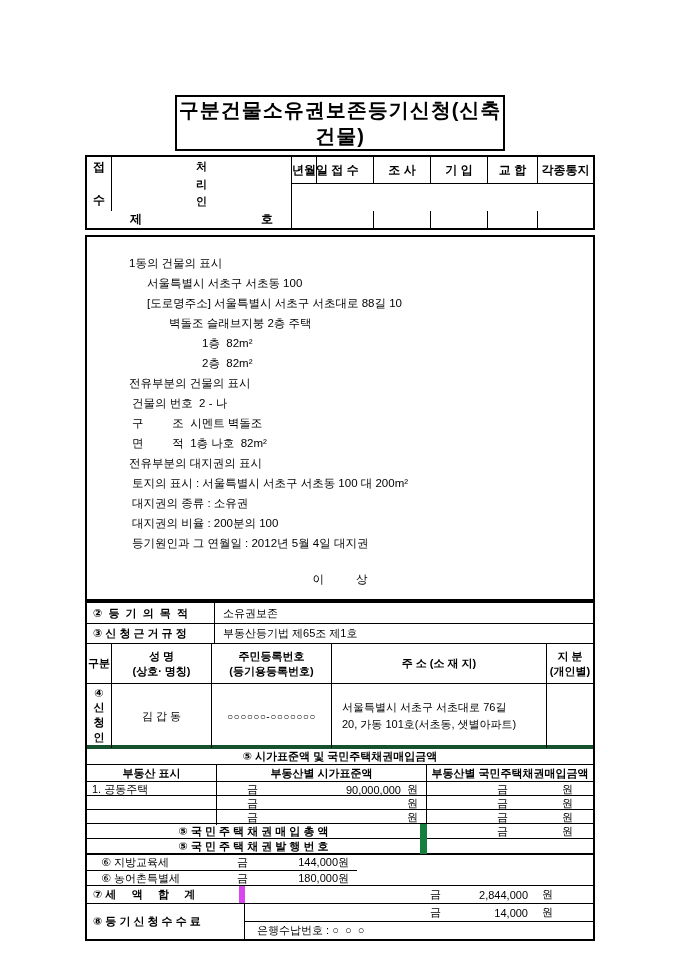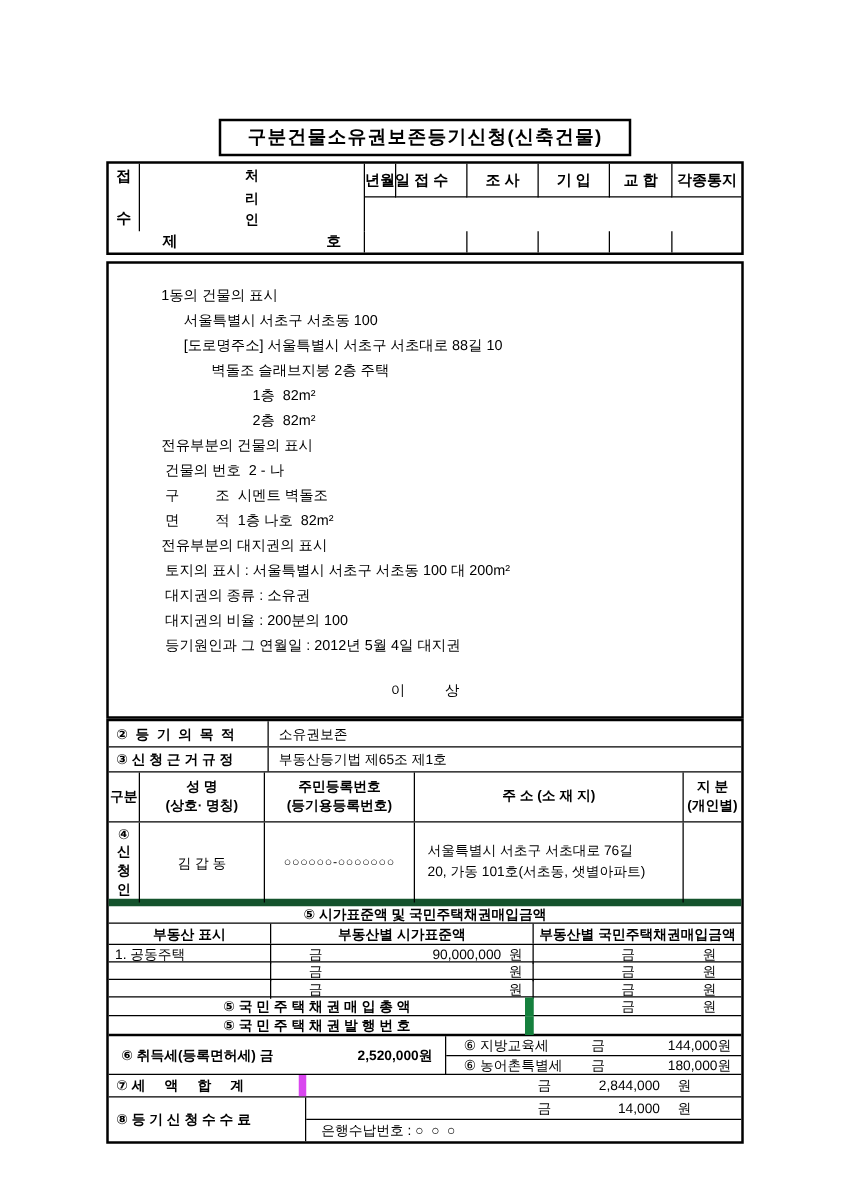--- a/index.html
+++ b/index.html
@@ -2,21 +2,21 @@
 <html><head>
 <meta charset="utf-8">
 <style>
   * { margin:0; padding:0; box-sizing:border-box; }
   html,body { width:680px; height:962px; background:#ffffff; font-family:"Liberation Sans","DejaVu Sans",sans-serif; color:#000; }
   .page { position:relative; width:680px; height:962px; background:#fff; overflow:hidden; }
   .doc { position:absolute; left:85px; top:95px; width:510px; }
 
   
   .title-box { width:330px; margin:0 auto 4px auto; border:2px solid #000; text-align:center;
-               font-weight:bold; font-size:15px; line-height:26px; letter-spacing:1px; }
+               font-weight:bold; font-size:20px; line-height:26px; letter-spacing:1px; }
 
   
   .recv { border:2px solid #000; display:grid; grid-template-columns:25px 180px 25px 57px 57px 57px 50px 1fr; grid-template-rows:27px 27px; font-size:12px; }
   .recv .cell { border-right:1px solid #000; display:flex; align-items:center; justify-content:center; }
   .recv .span2 { grid-row:1 / span 2; flex-direction:column; justify-content:space-between; padding:2px 0; font-weight:bold; }
   .recv .bb { border-bottom:1px solid #000; }
   .recv .last { border-right:none; }
   .recv .datecell { justify-content:space-around; font-weight:bold; }
   .recv .nocell { justify-content:space-between; padding:0 18px; font-weight:bold; }
   .recv .lab { font-weight:bold; }
@@ -43,21 +43,21 @@
   .party { grid-template-columns:25px 100px 120px 215px 1fr; }
   .party > div { border-right:1px solid #000; display:flex; flex-direction:column; align-items:center; justify-content:center; text-align:center; }
   .party > div:last-child { border-right:none; }
   .party.hdr { height:40px; font-weight:bold; }
   .party.hdr .two { line-height:15px; }
   .party.bdy { height:62px; font-weight:normal; }
   .party .vert { justify-content:space-around; padding:3px 0; font-weight:bold; }
   .party .addr { align-items:flex-start; text-align:left; padding-left:10px; line-height:17px; }
   .party .idnum { font-size:10px; letter-spacing:0.5px; }
 
-  .s5title { height:19px; display:flex; align-items:center; justify-content:center; font-weight:bold; border-top:6px solid #14532d; }
+  .s5title { height:19px; display:flex; align-items:center; justify-content:center; font-weight:bold; border-top:4px solid #14532d; }
   .s5grid { grid-template-columns:130px 210px 1fr; }
   .s5grid > div { border-right:1px solid #000; display:flex; align-items:center; }
   .s5grid > div:last-child { border-right:none; }
   .s5hdr { height:17px; font-weight:bold; }
   .s5hdr > div { justify-content:center; }
   .s5row { height:14px; }
   .s5row .c1 { padding-left:5px; }
   .moneyL { padding:0 8px 0 30px; }
   .moneyL .amt { margin-left:auto; padding-right:6px; }
   .moneyR { padding:0 20px 0 70px; justify-content:space-between; }
@@ -250,24 +250,20 @@
           <span>원</span>
         </div>
       </div>
 
       <div class="mrow s5total">
         <div class="tl">⑤ 국 민 주 택 채 권 발 행 번 호</div>
         <div></div>
       </div>
 
       <div class="mrow acq bt2">
-        <div class="left">
-          <span>⑥ 취득세(등록면허세) 금</span>
-          <span class="amt">2,520,000원</span>
-        </div>
         <div class="right">
           <div class="sub">
             <span class="sl">⑥ 지방교육세</span>
             <span>금</span>
             <span class="sa">144,000원</span>
           </div>
           <div class="sub">
             <span class="sl">⑥ 농어촌특별세</span>
             <span>금</span>
             <span class="sa">180,000원</span>

